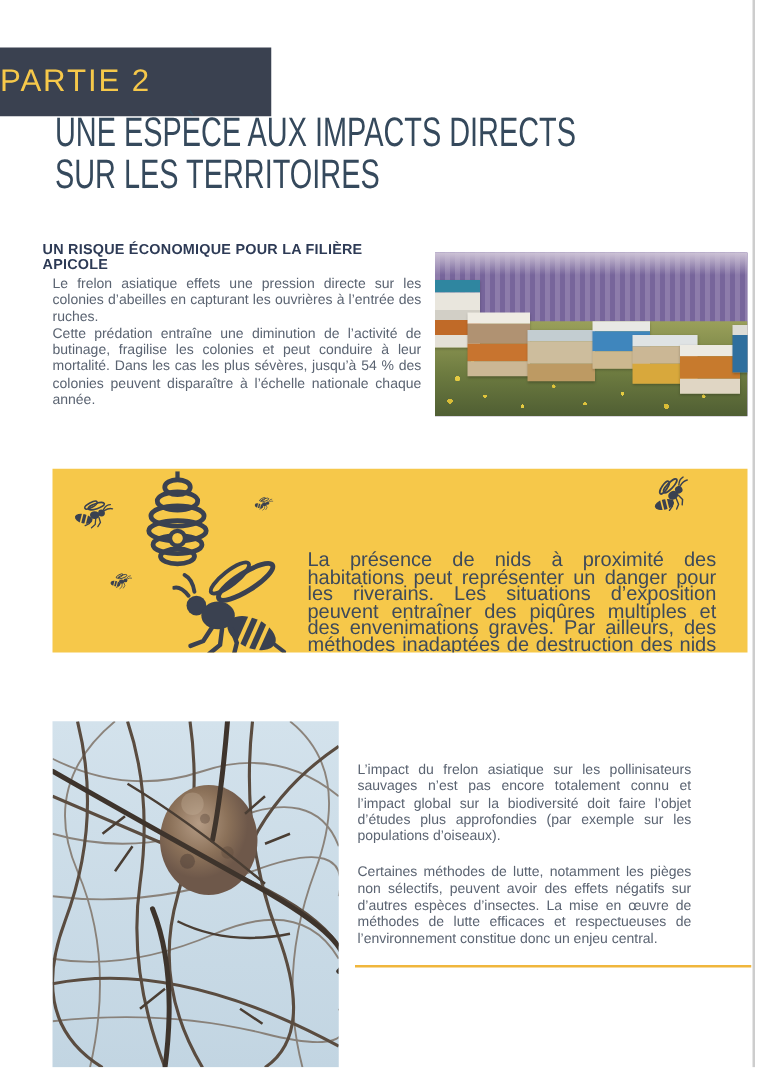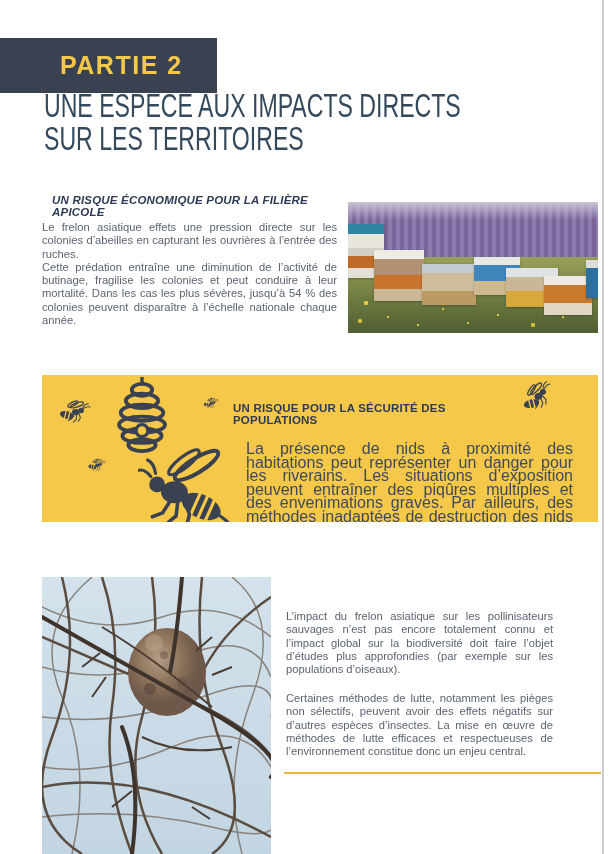--- a/index.html
+++ b/index.html
@@ -3,35 +3,35 @@
 <meta charset="utf-8">
 <style>
   html,body{margin:0;padding:0;background:#ffffff;}
   .page{position:relative;width:610px;height:854px;background:#fff;overflow:hidden;
         font-family:"Liberation Sans",sans-serif;}
   .edge-line{position:absolute;left:602px;top:0;width:2px;height:854px;background:#cdcdcd;}
 
   
   .part-box{position:absolute;left:0;top:38px;width:217px;height:55px;
             background:var(--slate,#3a4150);display:flex;align-items:center;}
-  .part-label{padding-left:60px;font-size:25px;font-weight:bold;letter-spacing:1.5px;
+  .part-label{font-size:25px;font-weight:normal;letter-spacing:1.5px;
               color:var(--yellow,#f6c84a);}
 
   
   .page-title{position:absolute;left:44px;top:89px;margin:0;font-weight:400;
               color:var(--title,#35495c);font-size:33px;line-height:33px;}
   .title-line{display:block;white-space:nowrap;transform:scaleX(0.70);transform-origin:left top;}
 
   .heading{position:absolute;margin:0;font-size:11.5px;font-weight:bold;
            color:var(--navy,#2d3a55);letter-spacing:0.2px;}
   .body{position:absolute;font-size:11.2px;line-height:13.3px;color:var(--body_text,#5a6371);
         text-align:justify;}
   .body p{margin:0;}
 
-  .sec1-heading{left:52px;top:194px;width:310px;font-style:italic;}
+  .sec1-heading{left:34px;top:194px;width:310px;}
   .sec1-body{left:42px;top:221px;width:295px;}
 
   
   .photo1{position:absolute;left:348px;top:202px;width:250px;height:131px;overflow:hidden;background:#8d7cab;}
   .lav-field{position:absolute;left:0;top:0;width:250px;height:62px;
      background:repeating-linear-gradient(90deg,#8d7cab 0 4px,#77659b 4px 8px);}
   .lav-haze{position:absolute;left:0;top:0;width:250px;height:18px;
      background:linear-gradient(#cdc3d6,rgba(205,195,214,0));}
   .grass{position:absolute;left:0;top:55px;width:250px;height:76px;
      background:linear-gradient(#9aa05a,#6d7b40 55%,#4f5e33);}
@@ -193,21 +193,20 @@
       </svg>
     <svg class="ico" style="left:96px;top:70px" width="95" height="82" viewBox="0 0 120 104">
         <use href="#hornet"></use>
       </svg>
     <svg class="ico" style="left:160px;top:22px" width="20" height="13" viewBox="0 0 100 64">
         <use href="#wasp"></use>
       </svg>
     <svg class="ico" style="left:475px;top:6px;transform:rotate(-28deg)" width="46" height="30" viewBox="0 0 100 64">
         <use href="#wasp"></use>
       </svg>
-    <h2 class="heading callout-heading">UN RISQUE POUR LA SÉCURITÉ DES POPULATIONS</h2>
     <p class="callout-body">La présence de nids à proximité des habitations peut représenter un danger pour les riverains. Les situations d’exposition peuvent entraîner des piqûres multiples et des envenimations graves. Par ailleurs, des méthodes inadaptées de destruction des nids peuvent également présenter des risques pour les opérateurs et le public.</p>
   </div>
 
   <div class="photo2">
     <svg width="229" height="277" viewBox="0 0 229 277">
       <defs>
         <radialGradient id="nestg" cx="40%" cy="35%">
           <stop offset="0%" stop-color="#b59c85"></stop>
           <stop offset="60%" stop-color="#8b7159"></stop>
           <stop offset="100%" stop-color="#6e584a"></stop>

